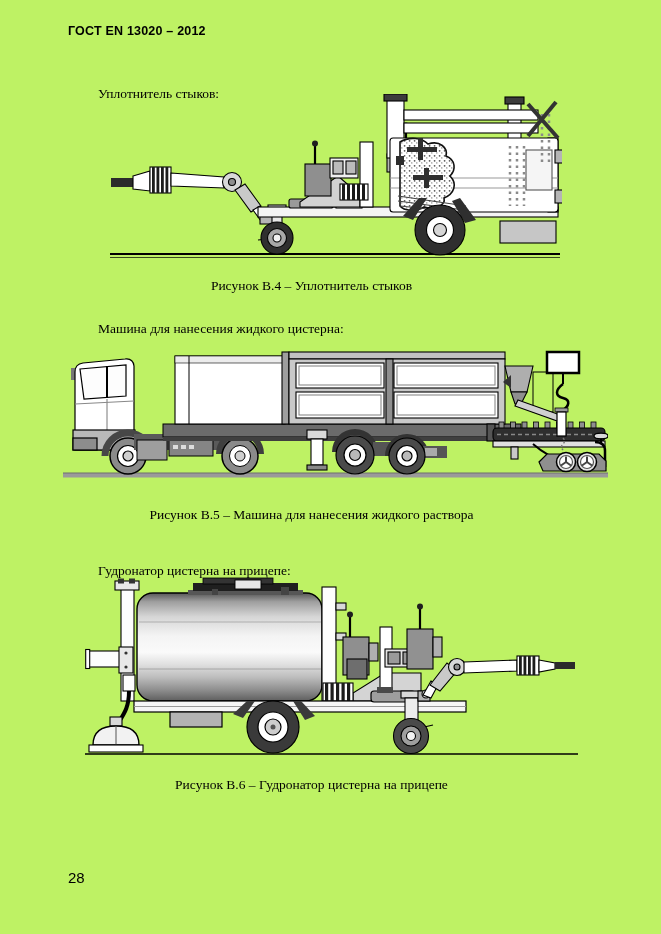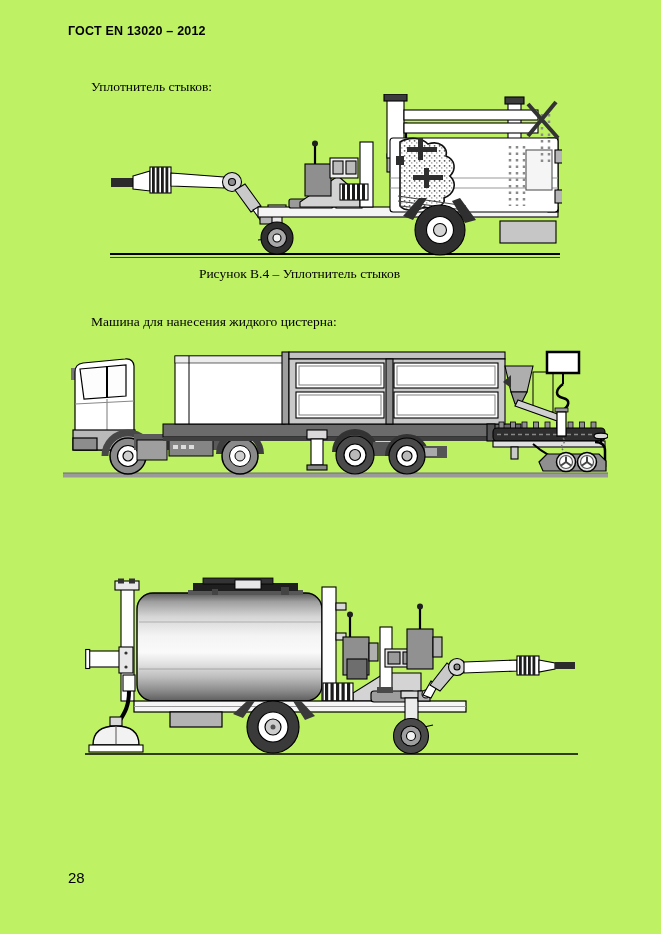--- a/index.html
+++ b/index.html
@@ -1,21 +1,21 @@
 <!DOCTYPE html>
 <html><head>
 <meta charset="utf-8">
 <style>
   html,body{margin:0;padding:0;background:#ffffff;}
   .page{position:relative;width:661px;height:934px;background:#bef264;color:#000;
         font-family:"Liberation Serif",serif;overflow:hidden;padding-left:36px;}
   .doc-header{position:absolute;left:68px;top:24px;font-family:"Liberation Sans",sans-serif;
         font-weight:bold;font-size:12.5px;letter-spacing:.2px;}
-  .fig-label{position:absolute;left:90px;margin:1px;font-size:13.5px;white-space:nowrap;}
-  .fig-caption{position:absolute;left:0;width:599px;margin:0;text-align:center;font-size:13.5px;}
+  .fig-label{position:absolute;left:90px;margin:8px;font-size:13.5px;white-space:nowrap;}
+  .fig-caption{position:absolute;left:0;width:599px;margin:12px;text-align:center;font-size:13.5px;}
   .fig-art{position:absolute;line-height:0;}
   .page-number{position:absolute;left:68px;top:869px;font-family:"Liberation Sans",sans-serif;font-size:15px;}
   svg{display:block;}
 </style>
 </head>
 <body>
 
 <div class="page">
 
   <div class="doc-header">ГОСТ EN 13020 – 2012</div>
@@ -262,21 +262,23 @@
         <line x1="503" y1="120" x2="498" y2="123.5" stroke="#444" stroke-width="2"></line>
         <circle cx="524" cy="120" r="9.5" fill="#e8e8e8" stroke="#000" stroke-width="1.5"></circle>
         <circle cx="524" cy="120" r="6.5" fill="#fff" stroke="#555"></circle>
         <line x1="524" y1="120" x2="524" y2="114.5" stroke="#444" stroke-width="2"></line>
         <line x1="524" y1="120" x2="529" y2="123.5" stroke="#444" stroke-width="2"></line>
         <line x1="524" y1="120" x2="519" y2="123.5" stroke="#444" stroke-width="2"></line>
       </g>
     </svg>
   </div>
 
-
+  <p class="fig-caption" style="top:495px;">Рисунок В.5 – Машина для нанесения жидкого раствора</p>
+
+  <p class="fig-label" style="top:555px;">Гудронатор цистерна на прицепе:</p>
 
   <div class="fig-art" style="left:85px;top:577px;">
     <svg width="495" height="182" viewBox="0 0 495 182">
       <defs>
         <linearGradient id="tankGrad6" x1="0" y1="0" x2="0" y2="1">
           <stop offset="0" stop-color="#585858"></stop>
           <stop offset="0.08" stop-color="#9e9e9e"></stop>
           <stop offset="0.22" stop-color="#d6d6d6"></stop>
           <stop offset="0.40" stop-color="#f4f4f4"></stop>
           <stop offset="0.55" stop-color="#fafafa"></stop>
@@ -389,16 +391,17 @@
         <rect x="434" y="79" width="2.8" height="19" fill="#1c1c1c"></rect>
         <rect x="438.5" y="79" width="2.8" height="19" fill="#1c1c1c"></rect>
         <rect x="443" y="79" width="2.8" height="19" fill="#1c1c1c"></rect>
         <rect x="447.5" y="79" width="2.8" height="19" fill="#1c1c1c"></rect>
         <polygon points="454,83 470,86 470,92 454,95" fill="#fff" stroke="#000"></polygon>
         <rect x="470" y="85" width="20" height="7" fill="#2b2b2b"></rect>
       </g>
     </svg>
   </div>
 
+  <p class="fig-caption" style="top:765px;">Рисунок В.6 – Гудронатор цистерна на прицепе</p>
 
   <div class="page-number">28</div>
 
 </div>
 
 </body></html>

